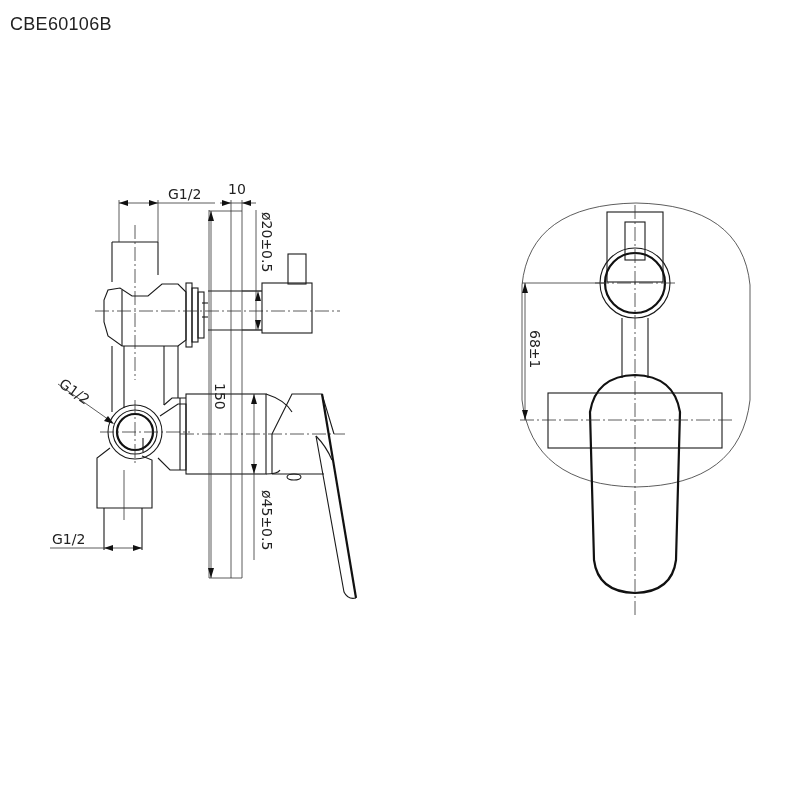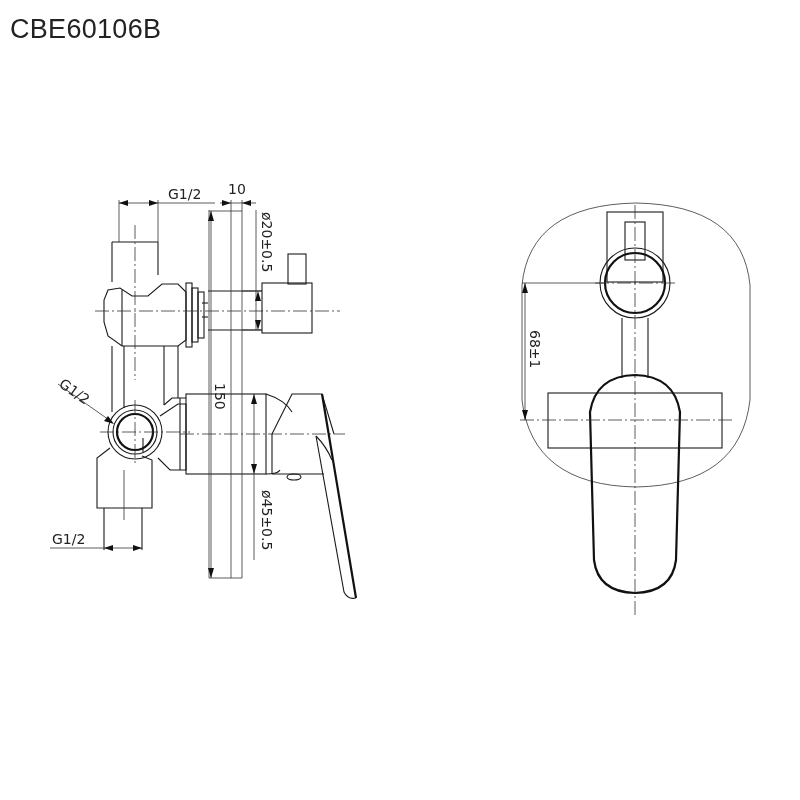--- a/index.html
+++ b/index.html
@@ -1,20 +1,20 @@
 <!DOCTYPE html>
 <html><head>
   <meta charset="utf-8">
   <style>
     html, body { margin: 0; padding: 0; background: #ffffff; }
     body { width: 800px; height: 800px; position: relative; overflow: hidden; font-family: "Liberation Sans", sans-serif; }
     .title {
       position: absolute; left: 10px; top: 14px;
       font-family: "Liberation Sans", sans-serif;
-      font-size: 27px; color: #222222; letter-spacing: 0.3px; text-align: right;
+      font-size: 18px; color: #222222; letter-spacing: 0.3px; text-align: right;
     }
     svg.drawing { position: absolute; left: 0; top: 0; }
     .ln { stroke: #1a1a1a; stroke-width: 1.1; fill: none; }
     .thin { stroke: #333333; stroke-width: 0.8; fill: none; }
     .bold { stroke: #111111; stroke-width: 2.2; fill: none; }
     .center { stroke: #333333; stroke-width: 0.8; fill: none; stroke-dasharray: 14 3 2 3; }
     .dim { stroke: #333333; stroke-width: 0.8; fill: none; }
     .arrow { fill: #111111; stroke: none; }
     .dimtext { font-family: "DejaVu Sans", sans-serif; font-size: 14px; fill: #222222; }
   </style>

